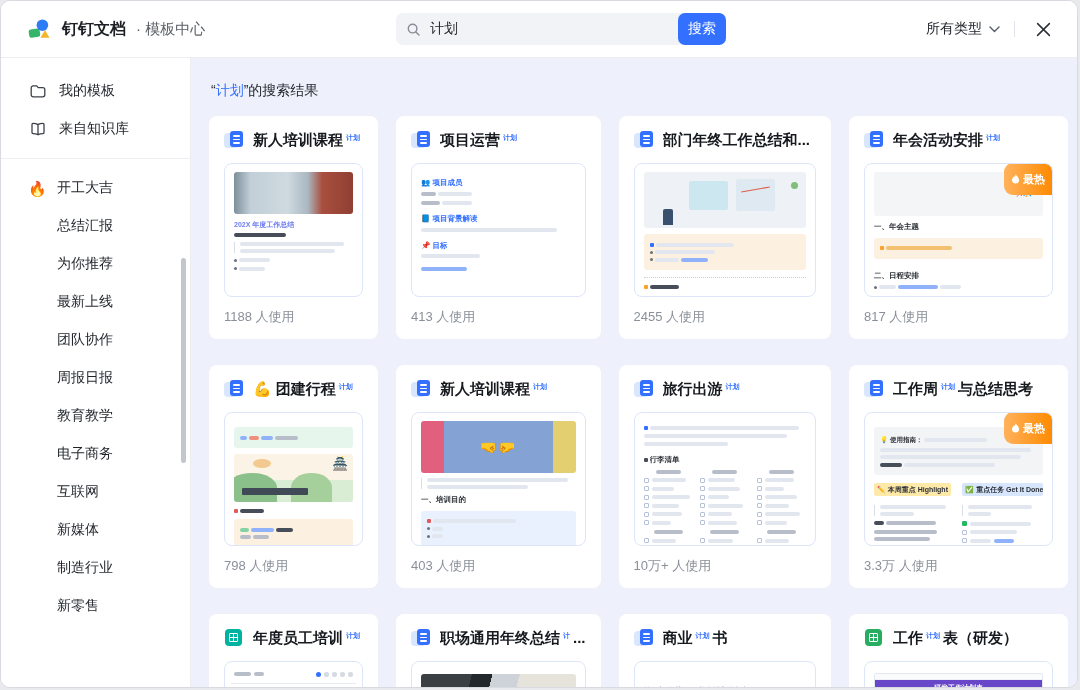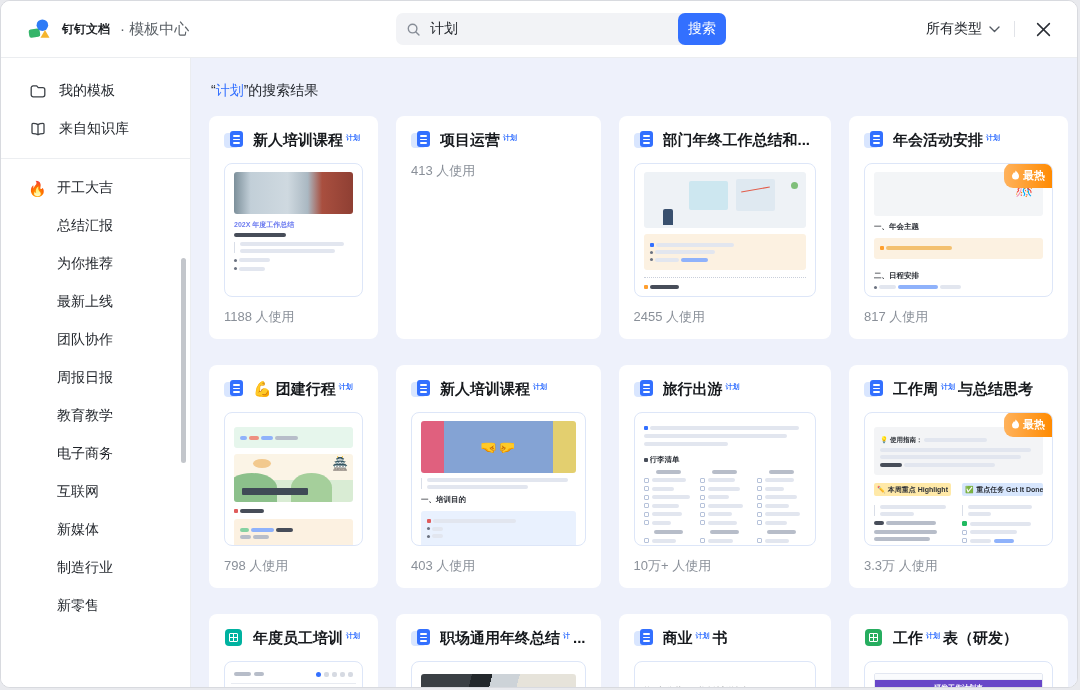--- a/index.html
+++ b/index.html
@@ -2,21 +2,21 @@
 <html><head>
 <meta charset="utf-8">
 <style>
   html,body{margin:0;padding:0;}
   body{width:1080px;height:690px;overflow:hidden;background:#e9eaee;font-family:"Liberation Sans","DejaVu Sans",sans-serif;}
   .app{width:1078px;height:688px;border:1px solid #d8dadf;border-radius:10px;overflow:hidden;background:#fff;display:flex;flex-direction:column;box-sizing:border-box;}
 
   
   header{height:57px;flex:none;display:flex;align-items:center;padding:0 20px 0 26px;border-bottom:1px solid #ebedf0;position:relative;box-sizing:border-box;background:#fff;}
   .brand{display:flex;align-items:center;gap:10px;}
-  .app-title{font-size:12px;font-weight:700;color:#1c1f23;}
+  .app-title{font-size:16px;font-weight:700;color:#1c1f23;}
   .app-sub{font-size:15px;color:#5b6167;}
   .searchbar{position:absolute;left:395px;top:12px;width:330px;height:32px;background:#f2f3f6;border-radius:7px;display:flex;align-items:center;padding:0 54px 0 10px;box-sizing:border-box;}
   .searchbar input{border:none;outline:none;background:transparent;font-size:14px;color:#1f2329;margin-left:7px;flex:1;min-width:0;font-family:inherit;}
   .search-btn{position:absolute;right:0;top:0;width:48px;height:32px;background:#3370ff;border:none;border-radius:7px;color:#fff;font-size:14px;cursor:pointer;font-family:inherit;}
   .header-right{margin-left:auto;display:flex;align-items:center;gap:14px;}
   .type-filter{display:flex;align-items:center;gap:7px;font-size:14px;color:#24282e;cursor:pointer;}
   .vdiv{width:1px;height:16px;background:#e1e3e8;}
   .close-btn{background:none;border:none;width:28px;height:28px;display:flex;align-items:center;justify-content:center;cursor:pointer;padding:0;}
 
   
@@ -44,21 +44,21 @@
   .ic-back{position:absolute;left:0;top:3px;width:15px;height:15px;background:#d9e6ff;border-radius:4px;}
   .ic-front{position:absolute;left:6px;top:1px;width:13px;height:16px;background:#3370ff;border-radius:3px;box-sizing:border-box;padding-top:4px;display:flex;flex-direction:column;gap:2px;align-items:center;}
   .ic-front i{display:block;width:7px;height:1.5px;background:#fff;border-radius:1px;}
   .ic-solid{position:absolute;left:1px;top:1px;width:17px;height:17px;border-radius:4px;}
   .ic-solid.green{background:#26ad5f;}.ic-solid.teal{background:#00b2a0;}
   .grid-glyph{position:absolute;inset:4px;border:1.2px solid #fff;border-radius:1px;
     background:linear-gradient(#fff,#fff) center/100% 1.2px no-repeat,linear-gradient(#fff,#fff) center/1.2px 100% no-repeat;}
 
   
   .pv{margin-top:12px;height:134px;border:1.5px solid #dde6f8;border-radius:8px;background:#fff;position:relative;overflow:hidden;padding:8px 9px;box-sizing:border-box;}
-  .hot{position:absolute;top:-1px;right:-1px;height:25px;padding:0 8px 0 7px;background:linear-gradient(90deg,#ffb25c,#ff8a00);border-radius:9px 8px 0 9px;display:flex;align-items:center;gap:3px;color:#fff;font-size:11px;font-weight:700;z-index:2;}
+  .hot{position:absolute;top:-1px;right:-1px;height:32px;padding:0 8px 0 7px;background:linear-gradient(90deg,#ffb25c,#ff8a00);border-radius:9px 8px 0 9px;display:flex;align-items:center;gap:3px;color:#fff;font-size:11px;font-weight:700;z-index:2;}
   .bar{height:4px;border-radius:2px;background:#e2e6ef;flex:none;}
   .bar.dark{background:#474d59;}.bar.mid{background:#b7bdc9;}.bar.blue{background:#8fb2fb;}
   .bar.warn{background:#f3c06f;}.bar.red{background:#ee8f80;}.bar.green{background:#86d2a2;}
   .pr{display:flex;align-items:center;gap:2px;margin:4.5px 0;}
   .dot{width:3px;height:3px;border-radius:50%;background:#6b7280;flex:none;}
   .sq{width:4px;height:4px;border-radius:1px;flex:none;}
   .sq.blue{background:#3370ff;}.sq.orange{background:#ff9f2e;}.sq.dark{background:#474d59;}.sq.red{background:#e05c5c;}
   .co{border-radius:3px;padding:5px 6px;margin:6px 0;}
   .co .pr{margin:3.5px 0;}
   .co.orange{background:#fcf1e1;}.co.green{background:#e6f6ec;}.co.blue{background:#e9f1fe;}.co.gray{background:#f3f4f6;}
@@ -244,20 +244,38 @@
               <span class="tpl-ic">
                 <span class="ic-back"></span>
                 <span class="ic-front">
                   <i></i>
                   <i></i>
                   <i></i>
                 </span>
               </span>
               <h3 class="card-title"><span>项目运营</span><span class="hl">计划</span><span></span></h3>
             </div>
+            <div class="pv">
+              <div class="mt blue">👥 项目成员</div>
+              <div class="pr">
+                <div class="bar mid" style="width: 10%;"></div>
+                <div class="bar" style="width: 22%;"></div>
+              </div>
+              <div class="pr">
+                <div class="bar mid" style="width: 12%;"></div>
+                <div class="bar" style="width: 20%;"></div>
+              </div>
+              <div class="mt blue" style="margin-top: 9px;">📘 项目背景解读</div>
+              <div class="bar" style="width: 88%;"></div>
+              <div class="mt blue" style="margin-top: 9px;">📌 目标</div>
+              <div class="bar" style="width: 38%;"></div>
+              <div class="pr" style="margin-top: 9px;">
+                <div class="bar blue" style="width: 30%;"></div>
+              </div>
+            </div>
             <div class="users">413 人使用</div>
           </article>
           <article class="card">
             <div class="card-head">
               <span class="tpl-ic">
                 <span class="ic-back"></span>
                 <span class="ic-front">
                   <i></i>
                   <i></i>
                   <i></i>

